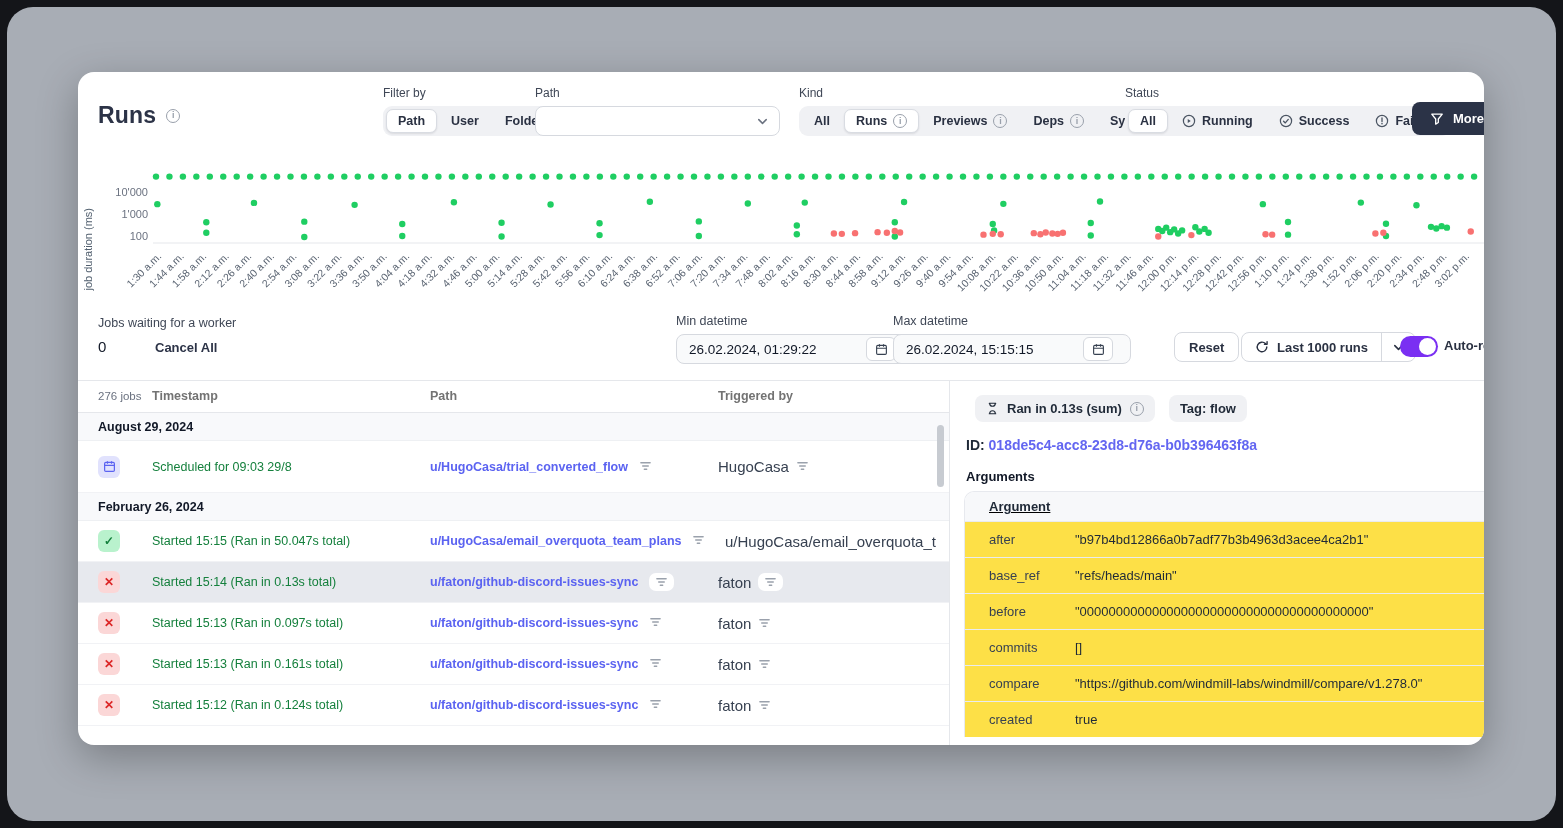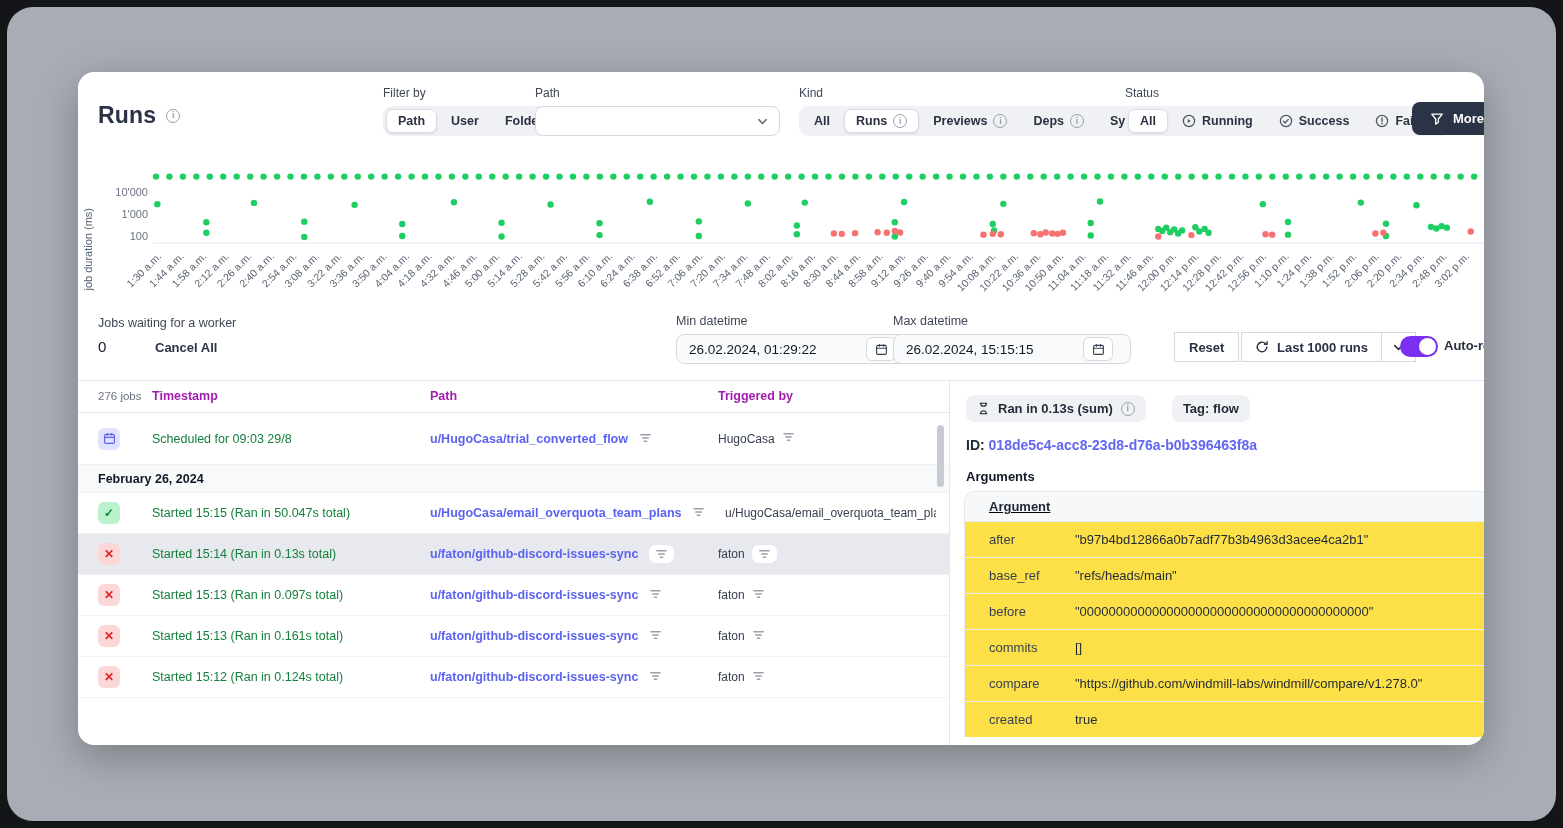--- a/index.html
+++ b/index.html
@@ -25,51 +25,51 @@
   svg text{font-family:"Liberation Sans",sans-serif;}
 
   
   .ctl-label{font-size:12.5px;color:#3f4756;}
   .waiting{position:absolute;left:20px;top:244px;}
   .waiting .num{font-size:15px;color:#111827;margin-top:8px;}
   .cancel-all{position:absolute;left:77px;top:268px;font-size:13px;font-weight:700;color:#2c3347;background:none;border:none;font-family:inherit;padding:0;}
   .dtgroup{position:absolute;top:242px;}
   .dt{width:238px;height:30px;margin-top:6px;background:#f9fafb;border:1px solid #d6d9df;border-radius:8px;display:flex;align-items:center;justify-content:space-between;padding:0 17px 0 12px;font-size:13.5px;color:#111827;}
   .calbtn{width:30px;height:24px;background:#fff;border:1px solid #d6d9df;border-radius:6px;display:flex;align-items:center;justify-content:center;}
-  .btn{height:30px;border:1px solid #d6d9df;border-radius:0;background:#fff;font-weight:700;font-size:13px;color:#2a3142;display:inline-flex;align-items:center;padding:0 14px;font-family:inherit;}
+  .btn{height:30px;border:1px solid #d6d9df;border-radius:8px;background:#fff;font-weight:700;font-size:13px;color:#2a3142;display:inline-flex;align-items:center;padding:0 14px;font-family:inherit;}
   .reset-btn{position:absolute;left:1096px;top:260px;}
   .runs-btn{position:absolute;left:1163px;top:260px;padding:0;overflow:hidden;}
   .runs-btn .main{display:flex;align-items:center;gap:8px;padding:0 13px;height:100%;}
   .runs-btn .chev{display:flex;align-items:center;justify-content:center;width:34px;height:100%;border-left:1px solid #d6d9df;}
   .tgl{position:absolute;left:1322px;top:264px;width:38px;height:21px;border-radius:11px;background:#7a2ff2;}
   .tgl .knob{position:absolute;right:2px;top:2px;width:17px;height:17px;border-radius:50%;background:#fff;}
   .autoref{position:absolute;left:1366px;top:266px;font-size:13px;font-weight:700;color:#2a3142;white-space:nowrap;}
 
   
   .split{position:absolute;left:0;top:308px;width:1548px;bottom:0;border-top:1px solid #e5e7eb;}
   .left-panel{position:absolute;left:0;top:0;width:872px;height:100%;border-right:1px solid #e5e7eb;overflow:hidden;}
   .lp-head{position:relative;height:32px;border-bottom:1px solid #e5e7eb;font-size:12.5px;}
   .lp-head .cnt{position:absolute;left:20px;top:9px;font-size:11.5px;color:#6b7280;}
-  .lp-head .col{position:absolute;top:8px;font-weight:700;color:#a21caf;}
+  .lp-head .col{position:absolute;top:8px;font-weight:700;color:#737373;}
   .grp{height:28px;background:#f8f9fb;border-bottom:1px solid #eef0f3;display:flex;align-items:center;padding-left:20px;font-size:12.5px;font-weight:700;color:#111827;}
   .jrow{position:relative;border-bottom:1px solid #f1f2f5;display:flex;align-items:center;}
   .jrow.selrow{background:#e7e9ee;}
   .badge{position:absolute;left:20px;width:22px;height:22px;border-radius:6px;display:flex;align-items:center;justify-content:center;font-size:12px;font-weight:700;}
   .badge.sch{background:#e1e2fd;color:#5b63f1;}
   .badge.ok{background:#b9f2cd;color:#15803d;}
   .badge.ko{background:#fbd7d7;color:#dc2626;}
   .cell-ts{position:absolute;left:74px;font-size:12.5px;color:#15803d;white-space:nowrap;}
   .cell-path{position:absolute;left:352px;display:flex;align-items:center;gap:11px;white-space:nowrap;}
   .plink{font-size:12.5px;font-weight:700;color:#5b63f1;text-decoration:none;}
-  .cell-trg{position:absolute;left:640px;display:flex;align-items:center;gap:7px;font-size:12px;color:#374151;white-space:nowrap;max-width:218px;overflow:hidden;}
+  .cell-trg{position:absolute;left:640px;display:flex;align-items:center;gap:7px;font-size:15px;color:#374151;white-space:nowrap;max-width:218px;overflow:hidden;}
   .chip{display:inline-flex;align-items:center;justify-content:center;padding:3px 6px;background:#fff;border-radius:7px;}
   .sbar{position:absolute;right:5px;top:44px;width:7px;height:62px;border-radius:4px;background:#c7cbd1;}
 
   .right-panel{position:absolute;left:873px;top:0;right:0;height:100%;}
-  .badges-row{position:absolute;left:15px;top:14px;display:flex;gap:26px;}
+  .badges-row{position:absolute;left:24px;top:14px;display:flex;gap:14px;}
   .gbadge{display:inline-flex;align-items:center;gap:8px;height:27px;padding:0 11px;background:#f0f1f4;border-radius:8px;font-size:13px;font-weight:700;color:#1f2937;white-space:nowrap;}
   .idline{position:absolute;left:15px;top:56px;font-size:14px;font-weight:700;color:#1f2937;white-space:nowrap;}
   .idline .idv{color:#6366f1;font-weight:600;}
   .args-title{position:absolute;left:15px;top:88px;font-size:13px;font-weight:700;color:#111827;}
   .argtable{position:absolute;left:13px;right:1px;top:110px;border:1px solid #e7e9ee;border-bottom:none;border-radius:10px 10px 0 0;overflow:hidden;font-size:13px;}
   .argrow{display:flex;border-top:1px solid #e9ebef;background:#fde047;}
   .argrow:first-child{border-top:none;background:#f7f8fa;text-decoration:underline;}
   .argrow .k{width:102px;flex:0 0 102px;padding:10px 8px 10px 24px;color:#374151;}
   .argrow .v{flex:1;padding:10px 8px;color:#1f2937;white-space:nowrap;overflow:hidden;}
   .argrow.hdr .k,.argrow.hdr .v{font-weight:700;color:#1f2937;padding-top:7px;padding-bottom:7px;}
@@ -473,20 +473,23 @@
 
     <div class="split">
       <div class="left-panel">
         <div class="lp-head">
           <span class="cnt">276 jobs</span>
           <span class="col" style="left:74px;">Timestamp</span>
           <span class="col" style="left:352px;">Path</span>
           <span class="col" style="left:640px;">Triggered by</span>
         </div>
         <div id="jobs-list">
+            <div class="grp">
+              <span>August 29, 2024</span>
+            </div>
             <div class="jrow" style="height: 52px;">
               <span class="badge sch">
                 <svg width="13" height="13" viewBox="0 0 16 16">
                   <rect x="2" y="3" width="12" height="11" rx="1.5" fill="none" stroke="#5b63f1" stroke-width="1.5"></rect>
                   <path d="M2 6.5h12M5.5 1.5v3M10.5 1.5v3" stroke="#5b63f1" stroke-width="1.5" fill="none"></path>
                 </svg>
               </span>
               <span class="cell-ts">Scheduled for 09:03 29/8</span>
               <span class="cell-path">
                 <a class="plink" href="#">u/HugoCasa/trial_converted_flow</a>

